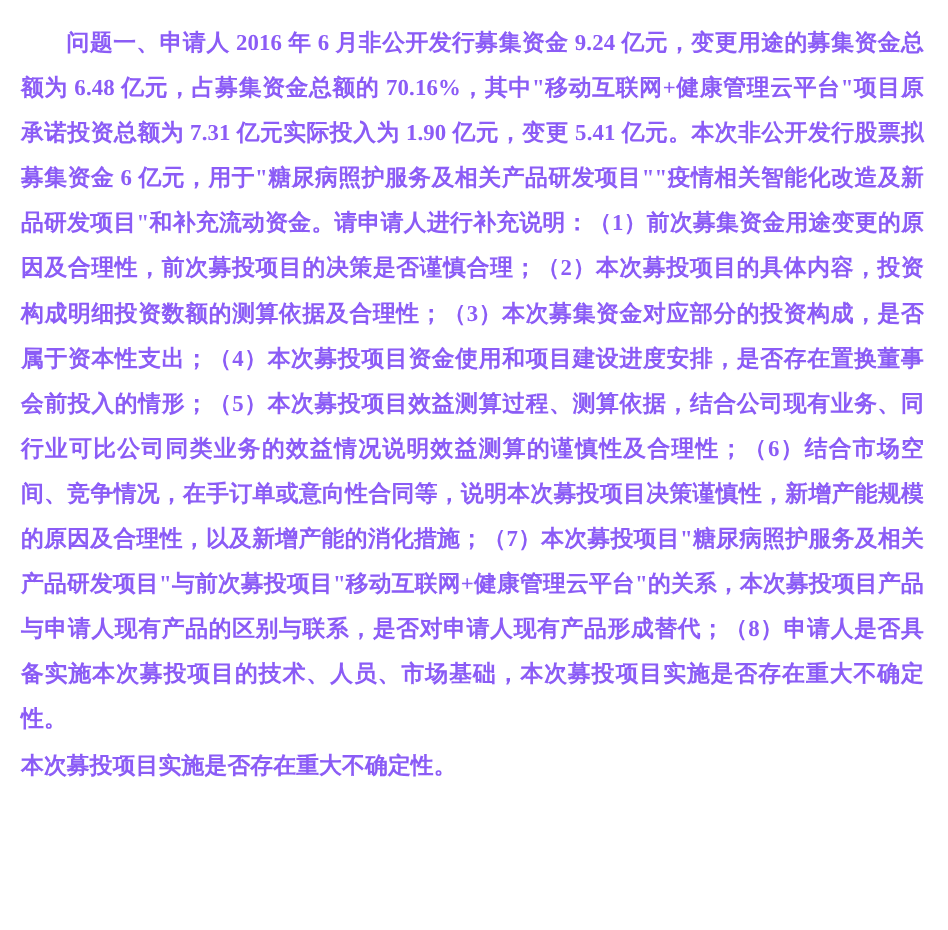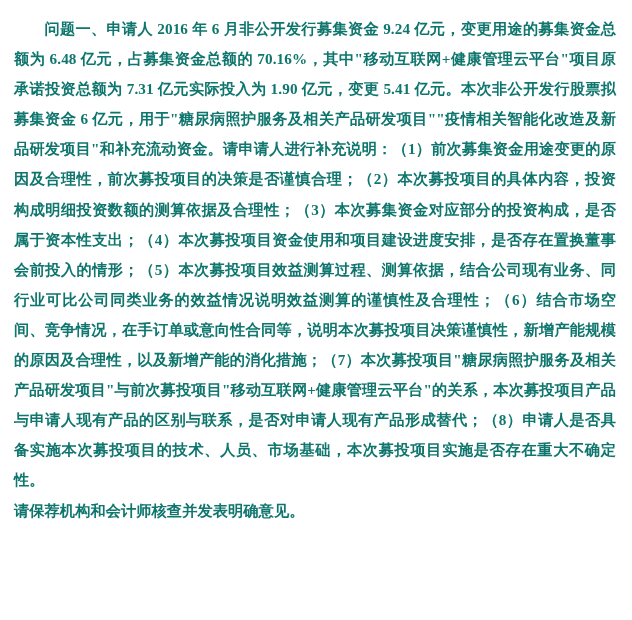--- a/index.html
+++ b/index.html
@@ -21,32 +21,32 @@
     padding: 14px 16px 10px 14px;
     background: #ffffff;
   }
   .doc-body {
     font-size: 15.2px;
     line-height: 1.98;
     text-align: justify;
     text-justify: inter-ideograph;
     letter-spacing: 0.1px;
     font-weight: 700;
-    color: #0f766e;
+    color: #8b5cf6;
   }
   .para {
     margin: 0;
     text-indent: 0;
     white-space: normal;
   }
   .para.indent {
     text-indent: 2em;
   }
 </style>
 </head>
 <body>
 
 <div class="page">
   <div class="doc-body">
     <p class="para indent">问题一、申请人 2016 年 6 月非公开发行募集资金 9.24 亿元，变更用途的募集资金总额为 6.48 亿元，占募集资金总额的 70.16%，其中"移动互联网+健康管理云平台"项目原承诺投资总额为 7.31 亿元实际投入为 1.90 亿元，变更 5.41 亿元。本次非公开发行股票拟募集资金 6 亿元，用于"糖尿病照护服务及相关产品研发项目""疫情相关智能化改造及新品研发项目"和补充流动资金。请申请人进行补充说明：（1）前次募集资金用途变更的原因及合理性，前次募投项目的决策是否谨慎合理；（2）本次募投项目的具体内容，投资构成明细投资数额的测算依据及合理性；（3）本次募集资金对应部分的投资构成，是否属于资本性支出；（4）本次募投项目资金使用和项目建设进度安排，是否存在置换董事会前投入的情形；（5）本次募投项目效益测算过程、测算依据，结合公司现有业务、同行业可比公司同类业务的效益情况说明效益测算的谨慎性及合理性；（6）结合市场空间、竞争情况，在手订单或意向性合同等，说明本次募投项目决策谨慎性，新增产能规模的原因及合理性，以及新增产能的消化措施；（7）本次募投项目"糖尿病照护服务及相关产品研发项目"与前次募投项目"移动互联网+健康管理云平台"的关系，本次募投项目产品与申请人现有产品的区别与联系，是否对申请人现有产品形成替代；（8）申请人是否具备实施本次募投项目的技术、人员、市场基础，本次募投项目实施是否存在重大不确定性。</p>
-    <p class="para">请保荐机构和会计师核查并发表明确意见。</p>
+    <p class="para">本次募投项目实施是否存在重大不确定性。</p>
   </div>
 </div>
 
 </body></html>

